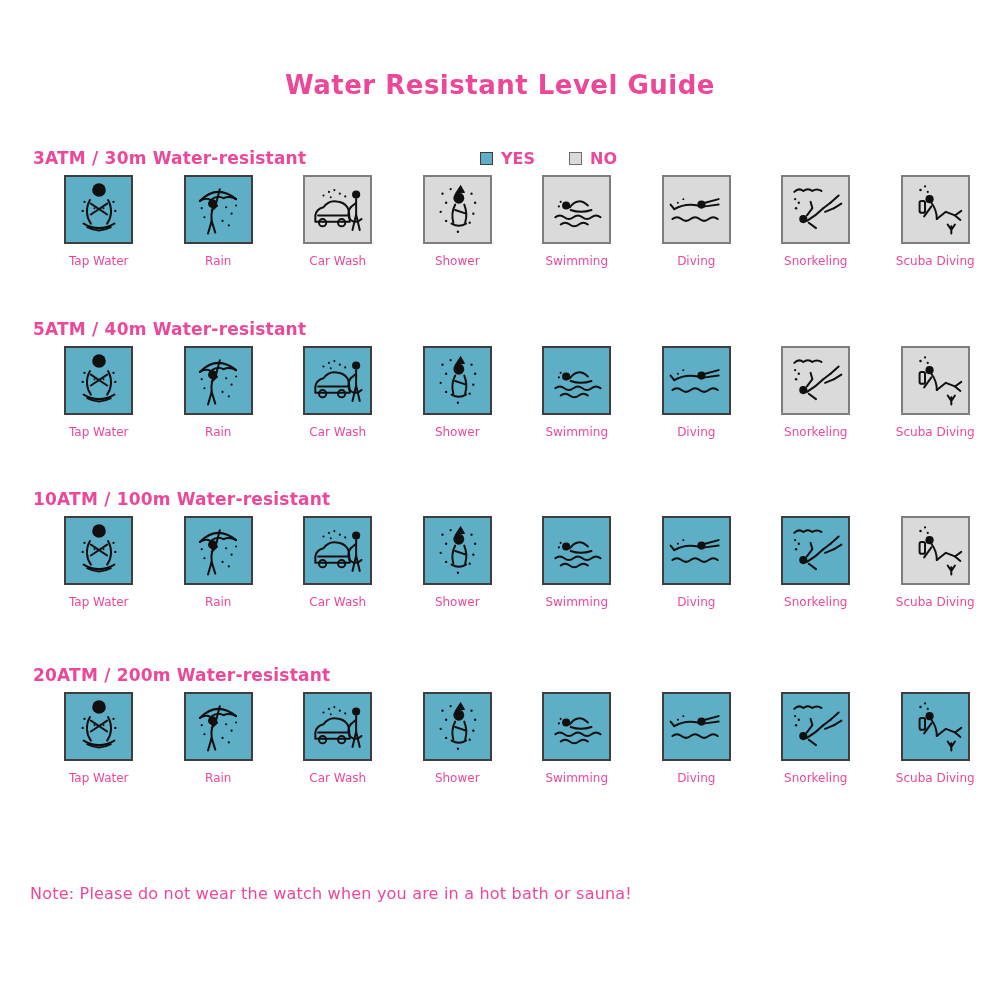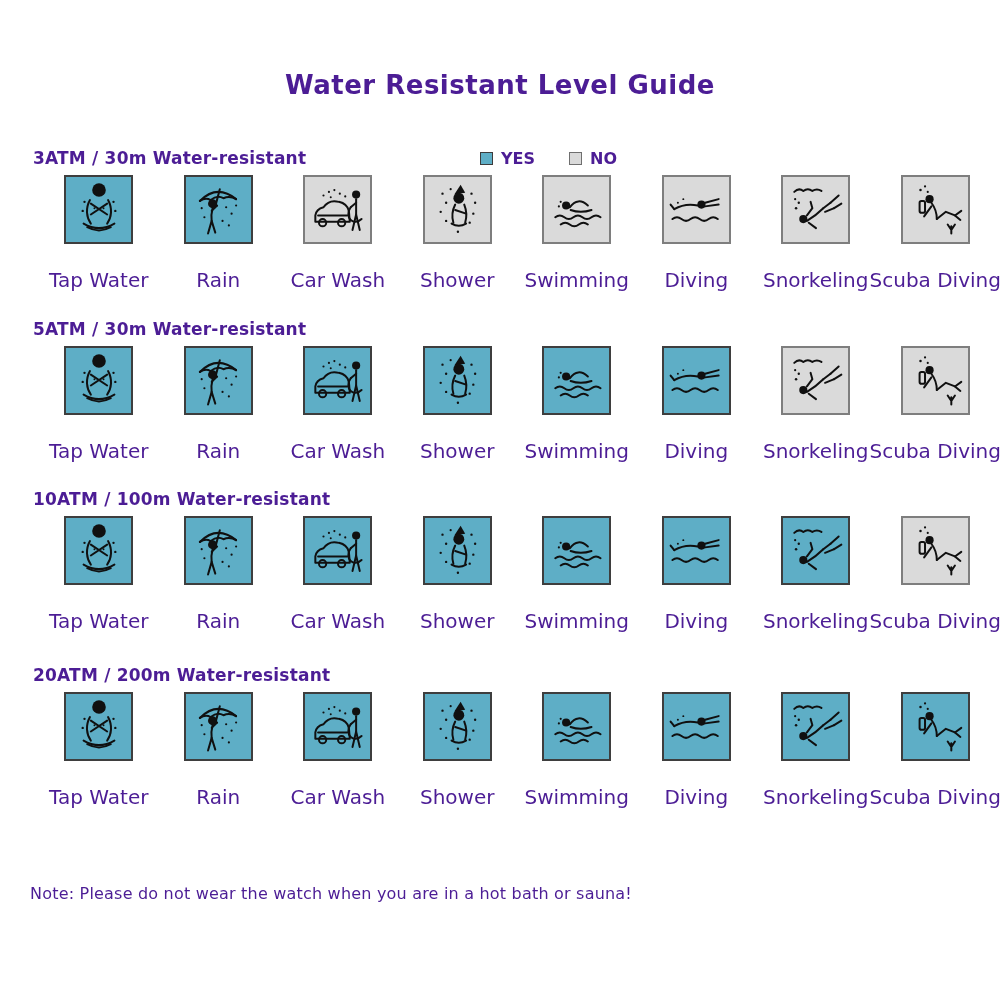--- a/index.html
+++ b/index.html
@@ -1,18 +1,18 @@
 <!DOCTYPE html>
 <html style="--yes-color: #5EAEC6; --no-color: #DADADA;"><head>
 <meta charset="utf-8">
 <style>
   html,body{margin:0;padding:0;background:#ffffff;}
   .canvas{
     position:relative;width:1000px;height:1000px;background:#ffffff;
-    font-family:"DejaVu Sans","Liberation Sans",sans-serif;color:#4c1d95;overflow:hidden;
+    font-family:"DejaVu Sans","Liberation Sans",sans-serif;color:#ec4899;overflow:hidden;
   }
   .title{
     position:absolute;top:70px;left:0;width:1000px;text-align:center;
     font-size:26px;font-weight:bold;letter-spacing:.5px;
   }
   .section{position:absolute;left:3px;width:1000px;height:150px;}
   .section-heading{
     position:absolute;left:30px;top:0;font-size:17px;font-weight:600;letter-spacing:.2px;
   }
   .legend{
@@ -24,21 +24,21 @@
   .swatch.yes{background:var(--yes-color);}
   .swatch.no{background:var(--no-color);border-color:#6f6f6f;}
   .cells{position:absolute;left:36px;top:27px;display:flex;}
   .cell{width:119.5px;display:flex;flex-direction:column;align-items:center;}
   .iconbox{
     width:69px;height:69px;box-sizing:border-box;display:flex;
     align-items:center;justify-content:center;
   }
   .iconbox.yes{background:var(--yes-color);border:2px solid #3e3e3e;}
   .iconbox.no{background:var(--no-color);border:2px solid #7e7e7e;}
-  .cell-label{margin-top:24px;font-size:20px;white-space:nowrap;}
+  .cell-label{margin-top:10px;font-size:12px;white-space:nowrap;}
   .note{position:absolute;left:30px;top:884px;font-size:16px;letter-spacing:.2px;}
 </style>
 </head>
 <body>
 
 <div class="canvas">
   <div class="title">Water Resistant Level Guide</div>
   <div id="sections">
       <div class="section" style="top: 148px;">
         <div class="section-heading">3ATM / 30m Water-resistant</div>
@@ -228,21 +228,21 @@
                   <circle cx="21" cy="6" r="1.2"></circle>
    <circle cx="24" cy="12" r="1.2"></circle>
                 </g>
               </svg>
             </div>
             <div class="cell-label">Scuba Diving</div>
           </div>
         </div>
       </div>
       <div class="section" style="top: 319px;">
-        <div class="section-heading">5ATM / 30m Water-resistant</div>
+        <div class="section-heading">5ATM / 40m Water-resistant</div>
         <div class="cells">
           <div class="cell">
             <div class="iconbox yes">
               <svg viewBox="0 0 64 64" width="58" height="58">
                 <g stroke="#101010" stroke-width="2.2" fill="none" stroke-linecap="round" stroke-linejoin="round">
    <circle cx="32" cy="10" r="7.5" fill="#101010" stroke="none"></circle>
    <path d="M22 21 C17 30 18 40 23 47"></path>
                   <path d="M42 21 C47 30 46 40 41 47"></path>
    <path d="M23 25 L41 37 M41 25 L23 37"></path>
    <path d="M15 47 Q32 57 49 47"></path>

